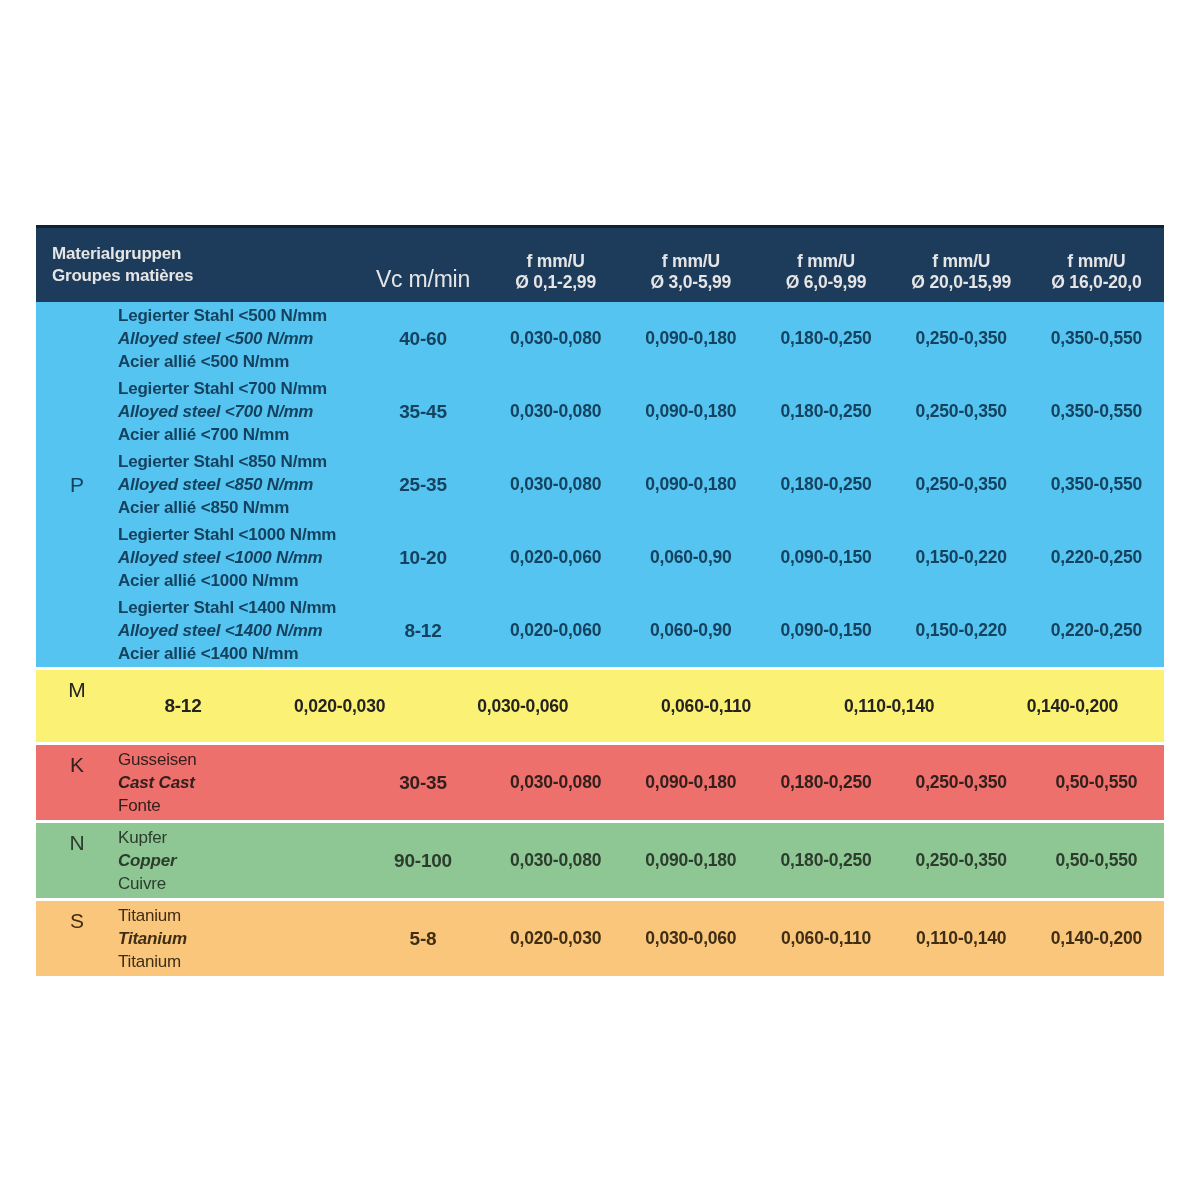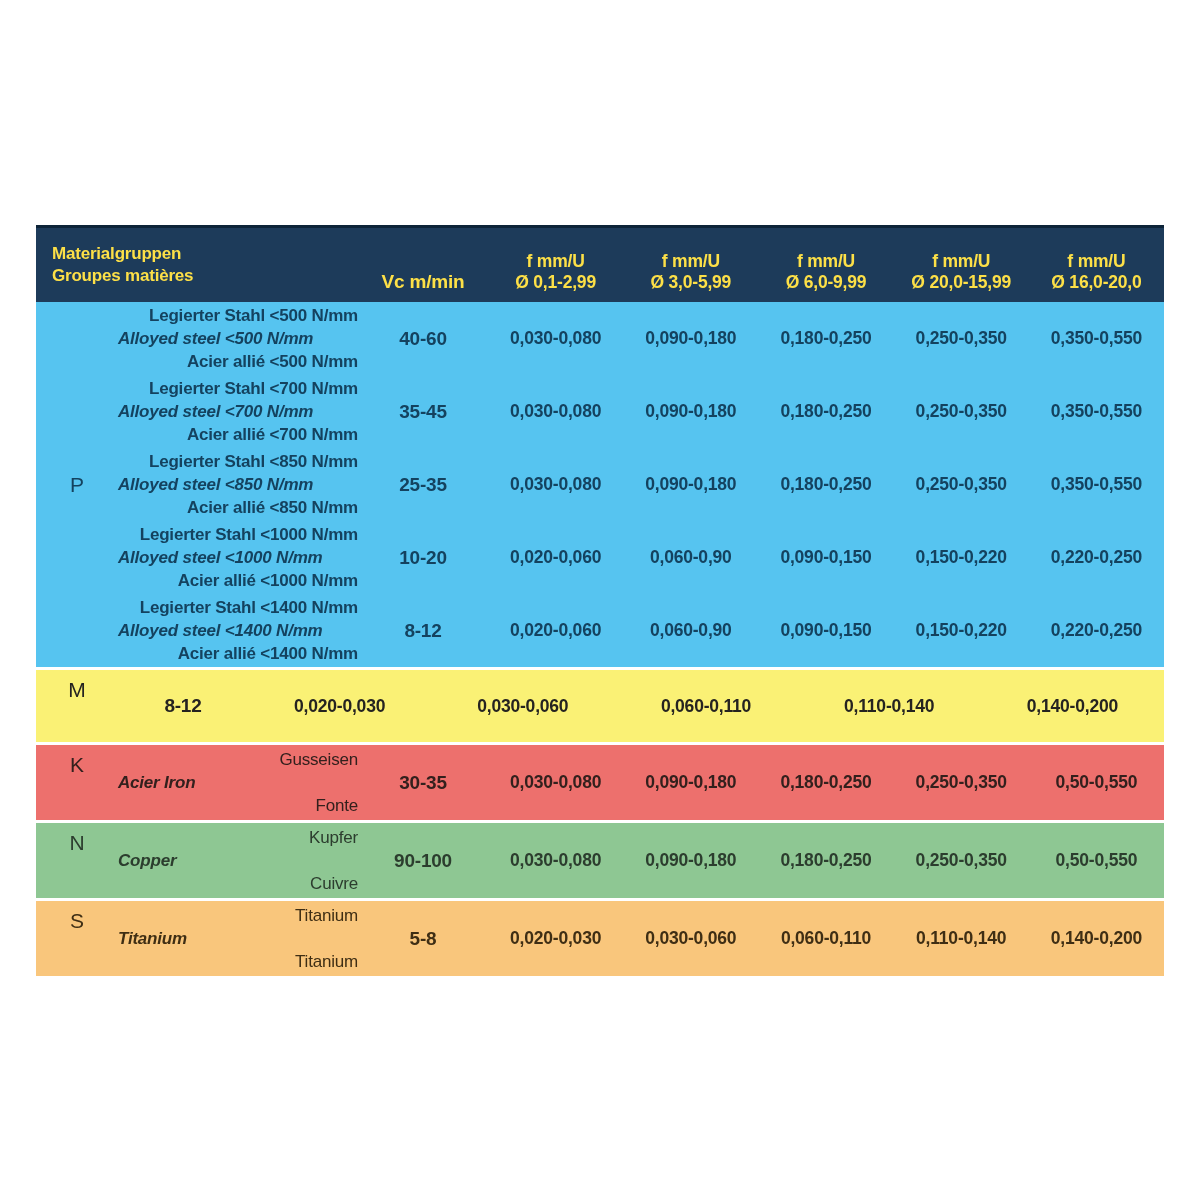--- a/index.html
+++ b/index.html
@@ -7,30 +7,30 @@
     width:1200px;height:1200px;background:#ffffff;position:relative;
     font-family:"Liberation Sans","DejaVu Sans",sans-serif;
     -webkit-font-smoothing:antialiased;
   }
   .table{
     position:absolute;left:36px;top:225px;width:1128px;
     display:flex;flex-direction:column;letter-spacing:-0.2px;
   }
   
   .hrow{
-    display:flex;background:#1d3b5a;color:#fde047;height:74px;
+    display:flex;background:#1d3b5a;color:#e5e5e5;height:74px;
     border-top:3px solid #0d2438;
   }
   .htitle{
     width:322px;display:flex;flex-direction:column;justify-content:center;
     padding-left:16px;box-sizing:border-box;font-size:17px;line-height:22px;
   }
   .hvc{
     width:130px;display:flex;align-items:flex-end;justify-content:center;
-    padding-bottom:9px;box-sizing:border-box;font-size:19px;font-weight:700;
+    padding-bottom:9px;box-sizing:border-box;font-size:23px;font-weight:400;
   }
   .hf{
     flex:1;display:flex;flex-direction:column;justify-content:space-between;
     align-items:center;padding:23px 0 9px 0;box-sizing:border-box;
     font-size:17.5px;font-weight:700;
   }
   .b{font-weight:700;}
   .bi{font-weight:700;font-style:italic;}
   
   .section{display:flex;margin-top:0;}
@@ -39,21 +39,21 @@
     width:82px;display:flex;justify-content:center;font-size:21px;
     box-sizing:border-box;
   }
   .letter-center{align-items:center;}
   .letter-top{align-items:flex-start;padding-top:8px;}
   .rows{flex:1;display:flex;flex-direction:column;}
   .row{display:flex;align-items:center;}
   .mat{
     width:240px;font-size:17px;line-height:23px;box-sizing:border-box;
   }
-  .mat .l1,.mat .l3{font-weight:700;text-align:right;}
+  .mat .l1,.mat .l3{font-weight:700;}
   .mat .l2{font-weight:700;font-style:italic;}
   .plain .mat .l1,.plain .mat .l3{font-weight:400;}
   .vc{
     width:130px;text-align:center;font-size:19px;font-weight:700;
   }
   .f{
     flex:1;text-align:center;font-size:17.5px;font-weight:700;
   }
   
   .sec-p{background:#56c4f0;color:#14425f;}
@@ -185,21 +185,21 @@
   </div>
 
   <div class="gap"></div>
 
   <div class="section single plain sec-k">
     <div class="letter letter-top">K</div>
     <div class="rows">
       <div class="row">
         <div class="mat">
           <div class="l1">Gusseisen</div>
-          <div class="l2">Acier Iron</div>
+          <div class="l2">Cast Cast</div>
           <div class="l3">Fonte</div>
         </div>
         <div class="vc">30-35</div>
         <div class="f">0,030-0,080</div>
         <div class="f">0,090-0,180</div>
         <div class="f">0,180-0,250</div>
         <div class="f">0,250-0,350</div>
         <div class="f">0,50-0,550</div>
       </div>
     </div>

